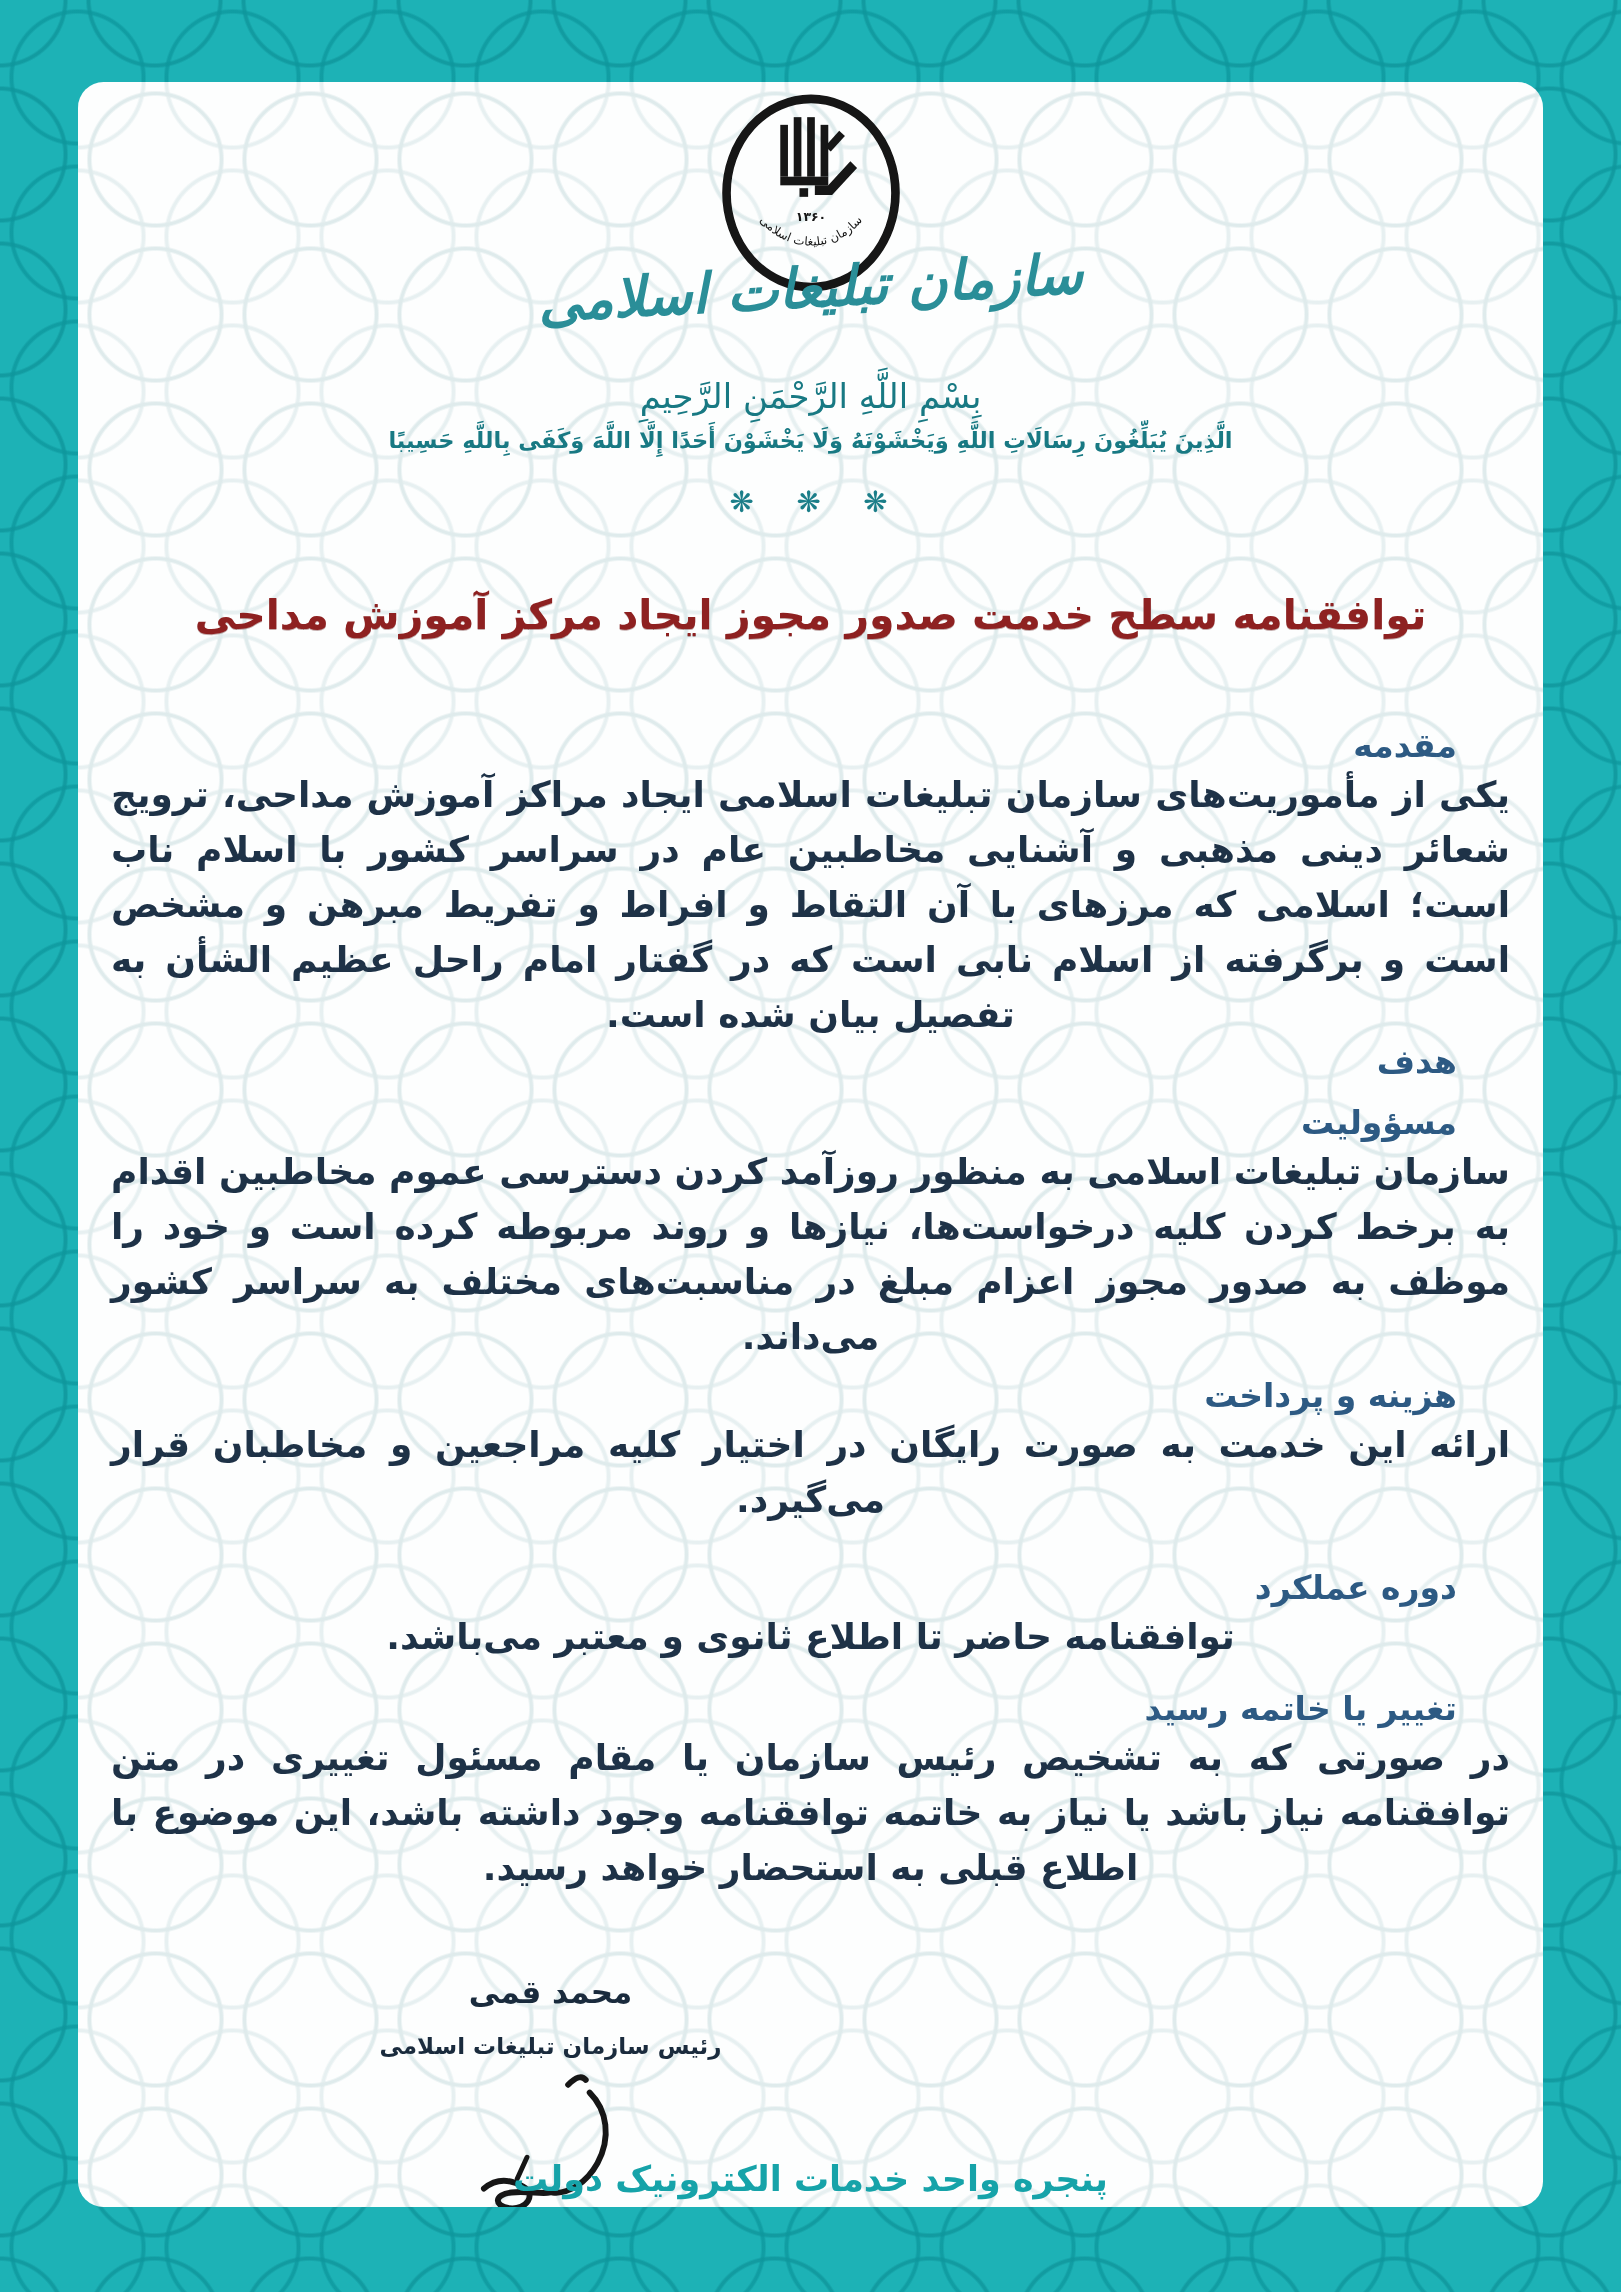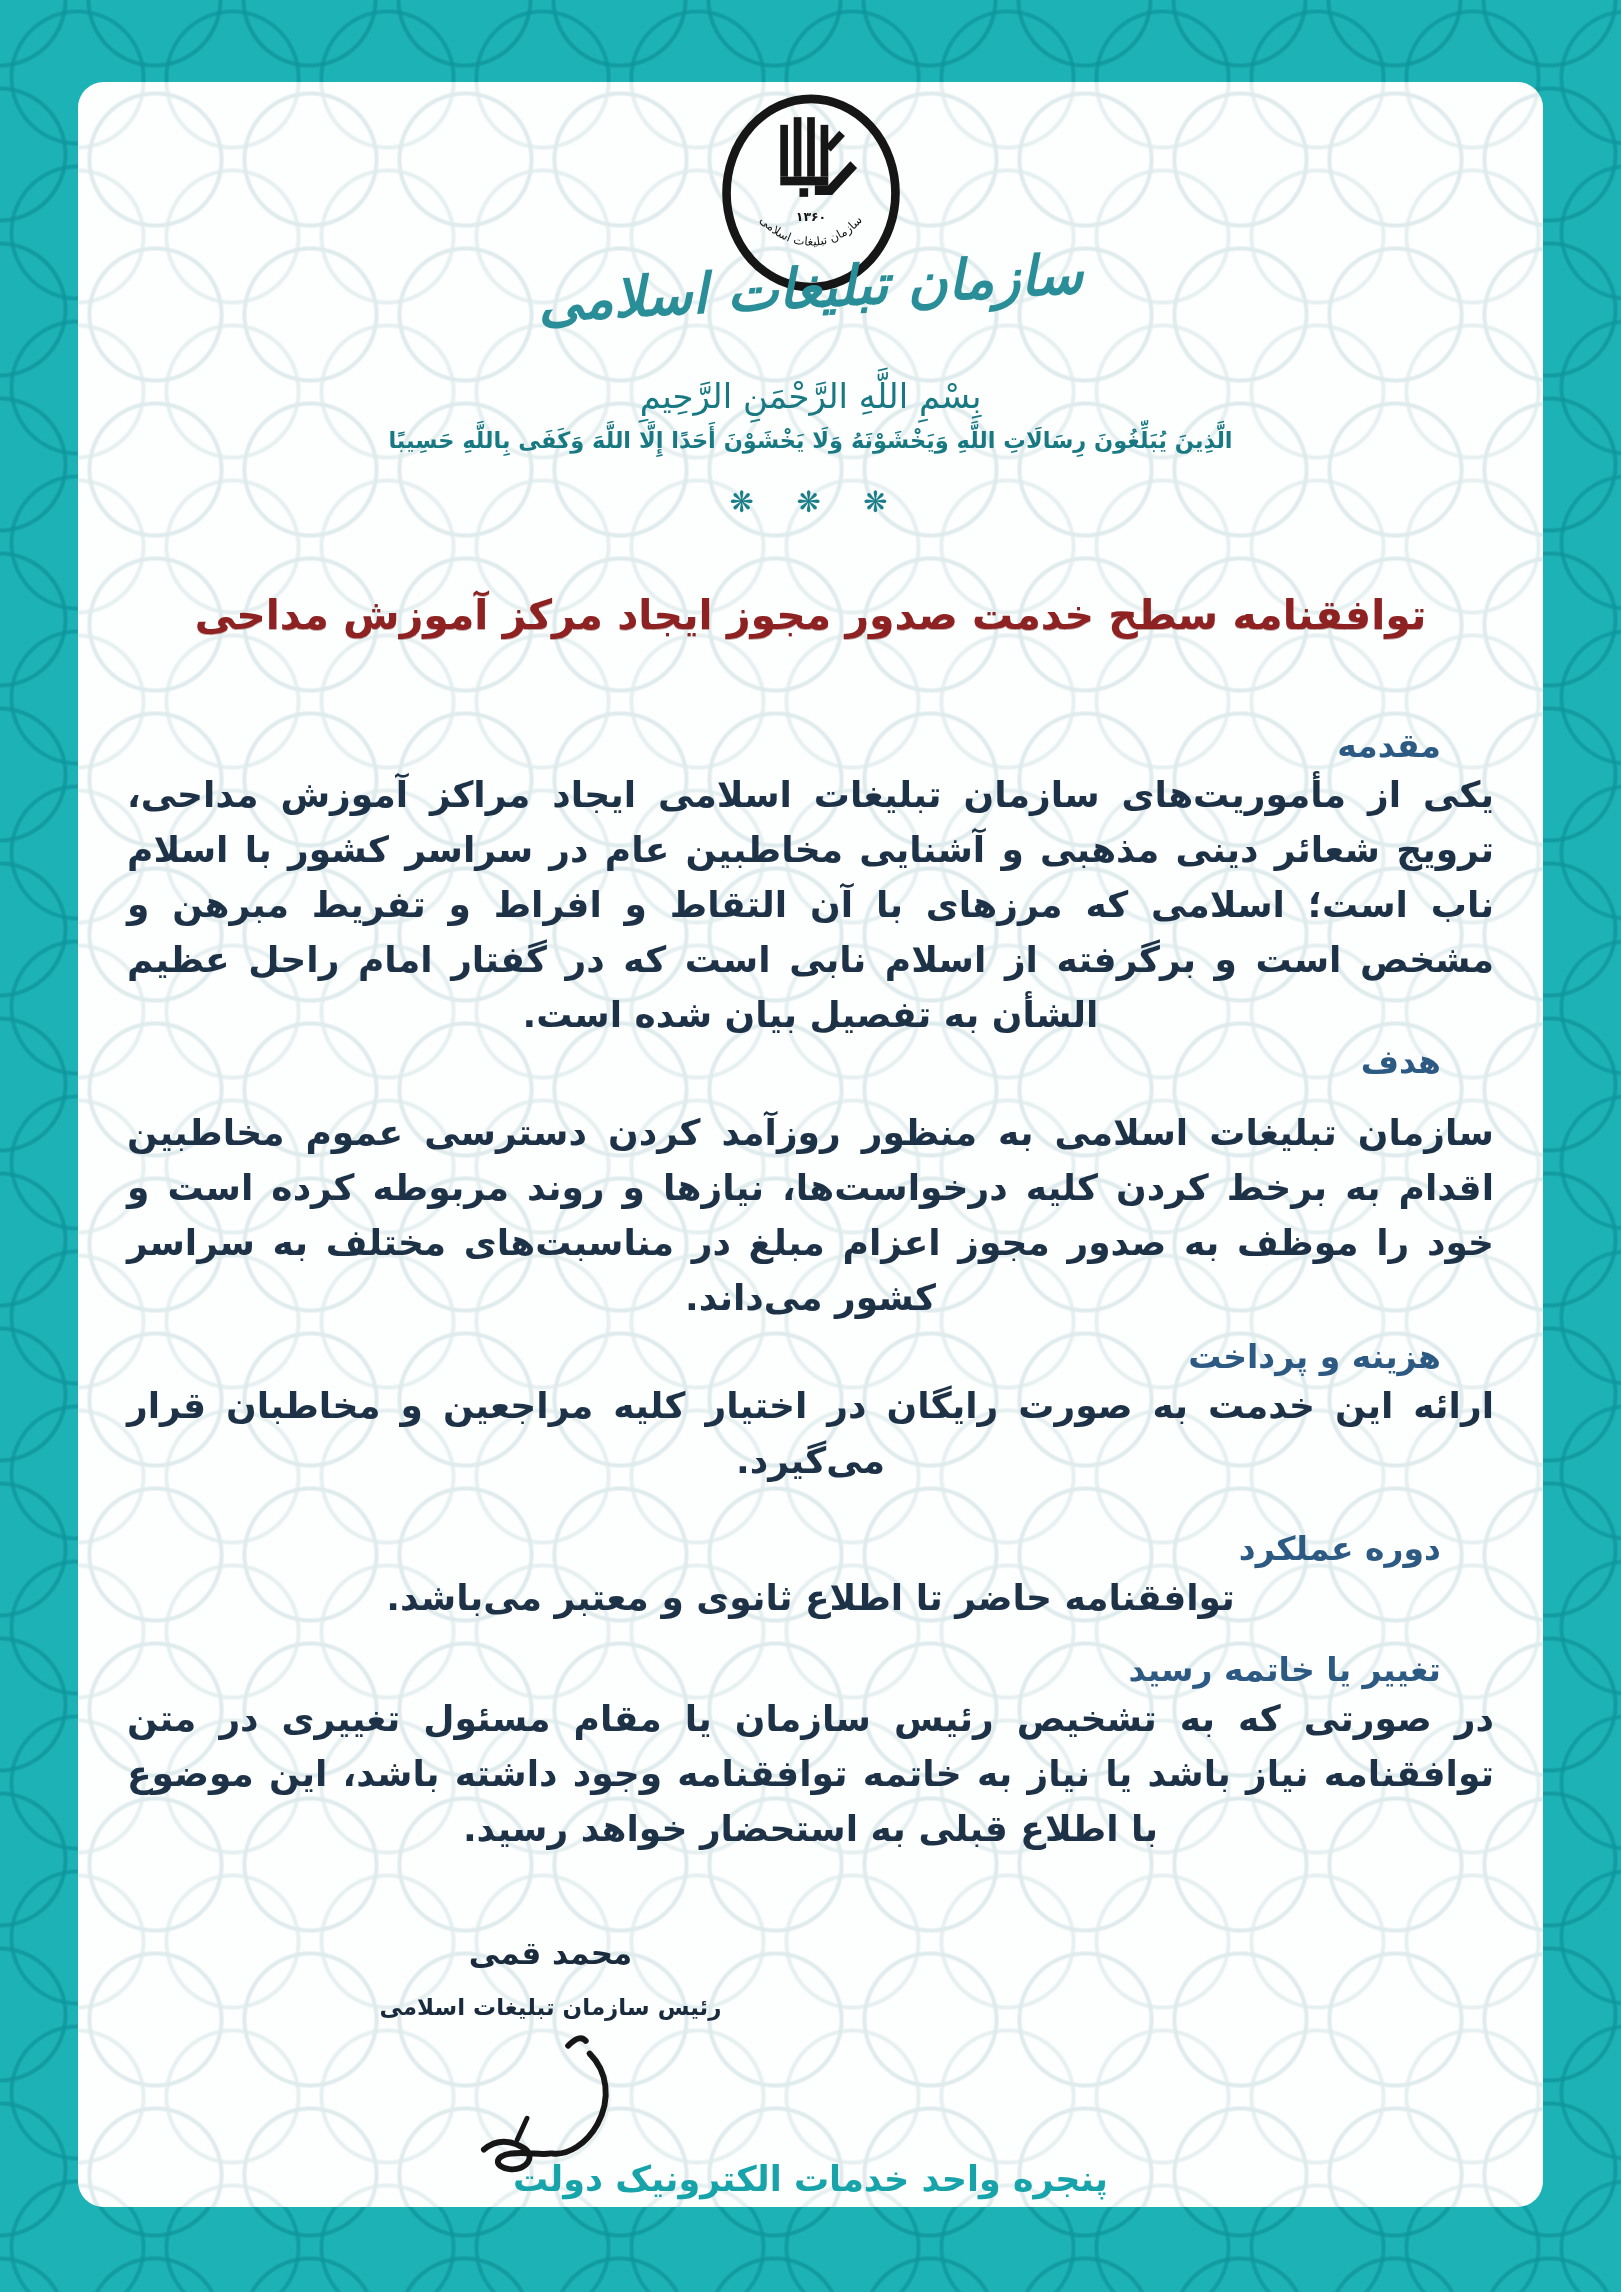--- a/index.html
+++ b/index.html
@@ -18,21 +18,21 @@
     border-radius:25.5px;
     background-color:#fdfefe;
     background-image:
       radial-gradient(circle, rgba(214,232,233,0) 63px, #dfebec 65px, #dfebec 67px, rgba(214,232,233,0) 69px),
       radial-gradient(circle, rgba(223,237,238,0) 63px, #e7f0f1 65px, #e7f0f1 67px, rgba(223,237,238,0) 69px);
     background-size:155px 155px,155px 155px;
     background-position:0 0,77px 77px;
     direction:rtl;
     overflow:hidden;
   }
-  .flow{display:flex;flex-direction:column;align-items:stretch;padding:0 49px;}
+  .flow{display:flex;flex-direction:column;align-items:stretch;padding:0 33px;}
   .logo-wrap{display:flex;justify-content:center;margin-top:9.8px;}
   .calligraphy{
     margin-top:-45px;text-align:center;
     font-size:55px;font-weight:700;font-style:italic;
     color:#2a8e98;letter-spacing:-2px;
     transform:rotate(-3deg);
     height:78px;line-height:78px;
   }
   .bismillah{
     margin-top:51px;text-align:center;
@@ -115,20 +115,21 @@
     <div class="section mt-s1">
       <h2>مقدمه</h2>
       <p>یکی از مأموریت‌های سازمان تبلیغات اسلامی ایجاد مراکز آموزش مداحی، ترویج شعائر دینی مذهبی و آشنایی مخاطبین عام در سراسر کشور با اسلام ناب است؛ اسلامی که مرزهای با آن التقاط و افراط و تفریط مبرهن و مشخص است و برگرفته از اسلام نابی است که در گفتار امام راحل عظیم الشأن به تفصیل بیان شده است.</p>
     </div>
 
     <div class="section mt-s2">
       <h2>هدف</h2>
     </div>
 
     <div class="section mt-s3">
+      <h2>مسؤولیت</h2>
       <p>سازمان تبلیغات اسلامی به منظور روزآمد کردن دسترسی عموم مخاطبین اقدام به برخط کردن کلیه درخواست‌ها، نیازها و روند مربوطه کرده است و خود را موظف به صدور مجوز اعزام مبلغ در مناسبت‌های مختلف به سراسر کشور می‌داند.</p>
     </div>
 
     <div class="section mt-s4">
       <h2>هزینه و پرداخت</h2>
       <p>ارائه این خدمت به صورت رایگان در اختیار کلیه مراجعین و مخاطبان قرار می‌گیرد.</p>
     </div>
 
     <div class="section mt-s5">
       <h2>دوره عملکرد</h2>

